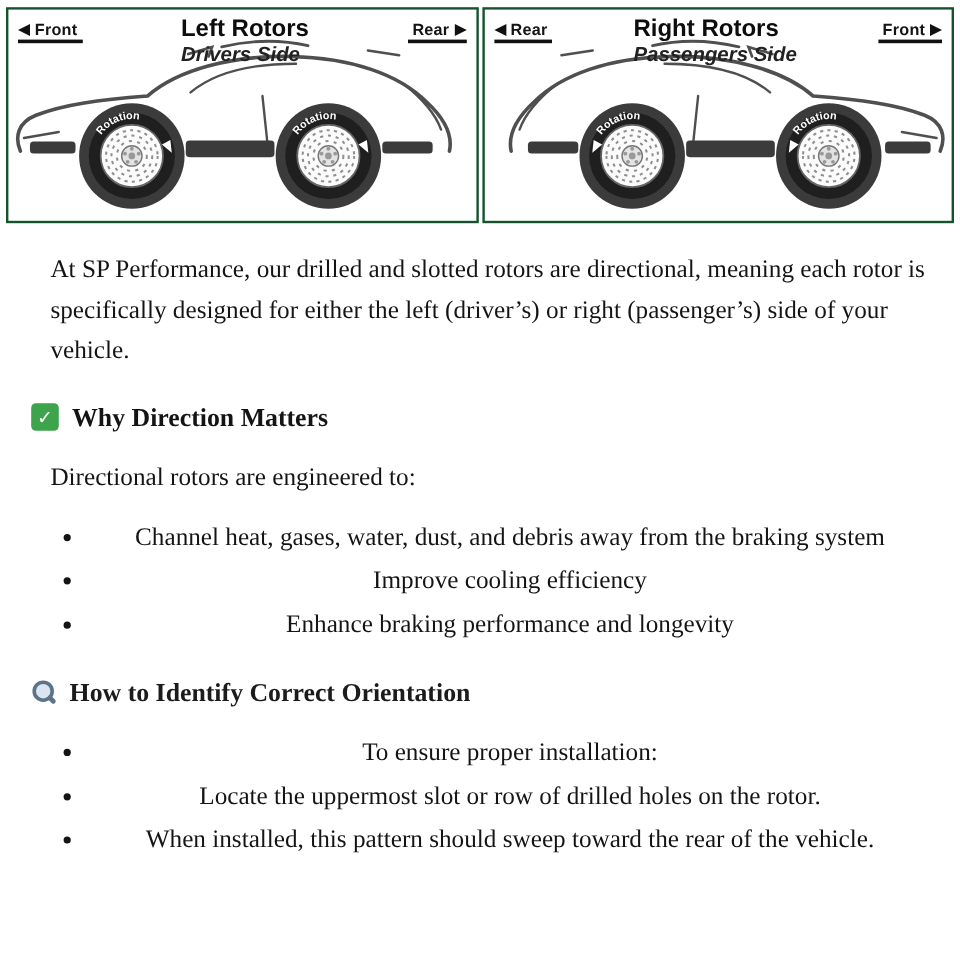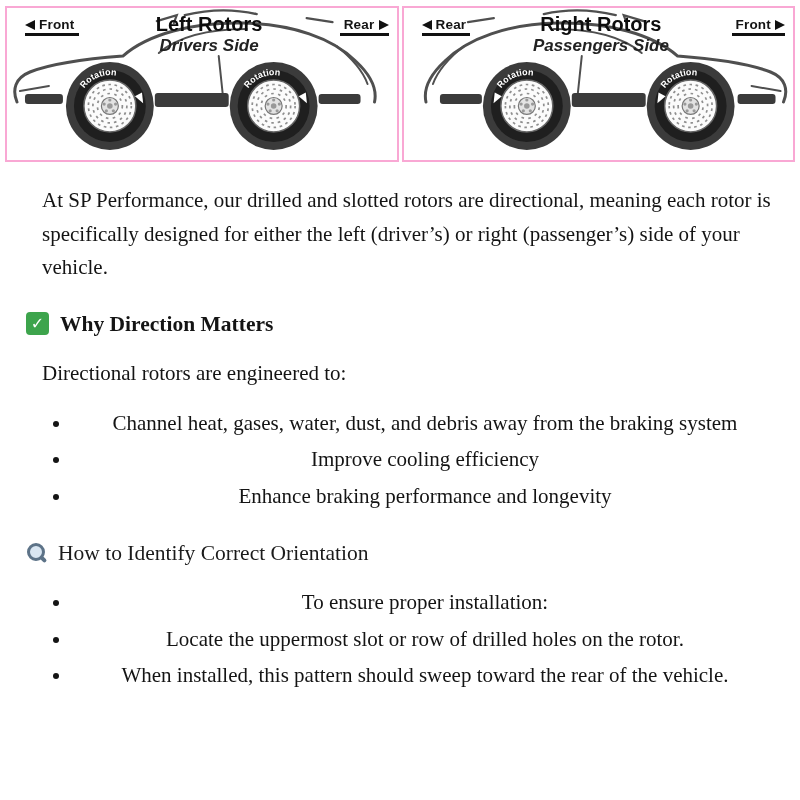--- a/index.html
+++ b/index.html
@@ -6,47 +6,47 @@
   html,body { background:#fff; }
   body {
     width:800px; height:800px; overflow:hidden;
     font-family:"Liberation Serif", serif;
     color:#141414;
   }
 
   
   .diagram { display:flex; gap:3px; padding:6px 5px 0 5px; }
   .panel {
-    flex:1; border:2px solid #f9a8d4; background:#fff;
-    height:156px; position:relative; overflow:hidden;padding-left:10px;
+    flex:1; border:2px solid #14532d; background:#fff;
+    height:180px; position:relative; overflow:hidden;
   }
   .panel-header {
     display:flex; justify-content:space-between; align-items:flex-start;
     padding:5px 8px 0 8px;
     font-family:"Liberation Sans", sans-serif;
     position:relative; z-index:2;
   }
   .dir { display:flex; align-items:center; border-bottom:3px solid #111; padding-bottom:1px; margin-top:4px; }
   .dir .lbl { font-weight:bold; font-size:13.5px; padding:0 4px; letter-spacing:.2px; }
   .tri-l { width:0; height:0; border-top:5.5px solid transparent; border-bottom:5.5px solid transparent; border-right:10px solid #111; }
   .tri-r { width:0; height:0; border-top:5.5px solid transparent; border-bottom:5.5px solid transparent; border-left:10px solid #111; }
-  .ptitle { text-align:center; line-height:1.15; }
+  .ptitle { line-height:1.15; }
   .ptitle .t1 { font-size:20px; font-weight:bold; color:#0d0d0d; }
   .ptitle .t2 { font-size:17px; font-weight:bold; font-style:italic; color:#222; }
   .car-svg { position:absolute; left:0; bottom:2px; width:100%; height:152px; z-index:1; }
 
   
   .content { padding:16px 26px 0 26px; font-size:21px; line-height:1.6; }
   .content p { margin:6px 0 16px 16px; }
   .sec-heading {
     display:flex; align-items:center; gap:11px;
     font-size:21.5px; margin:22px 0 16px 0;
   }
   .sec-heading.bold { font-weight:bold; }
-  .sec-heading.regular { font-weight:normal; color:#1b1b1b; }
+  .sec-heading.regular { font-weight:bold; color:#1b1b1b; }
   ul { margin:8px 0 20px 0; padding-left:46px;text-align:center; }
   li { margin:3px 0; padding-left:4px; }
 
   
   .check-icon {
     width:23px; height:23px; border-radius:4px; background:#3da44c;
     color:#fff; display:inline-flex; align-items:center; justify-content:center;
     font-family:"DejaVu Sans", sans-serif; font-size:16px; font-weight:bold;
     flex:none; line-height:1;
   }

